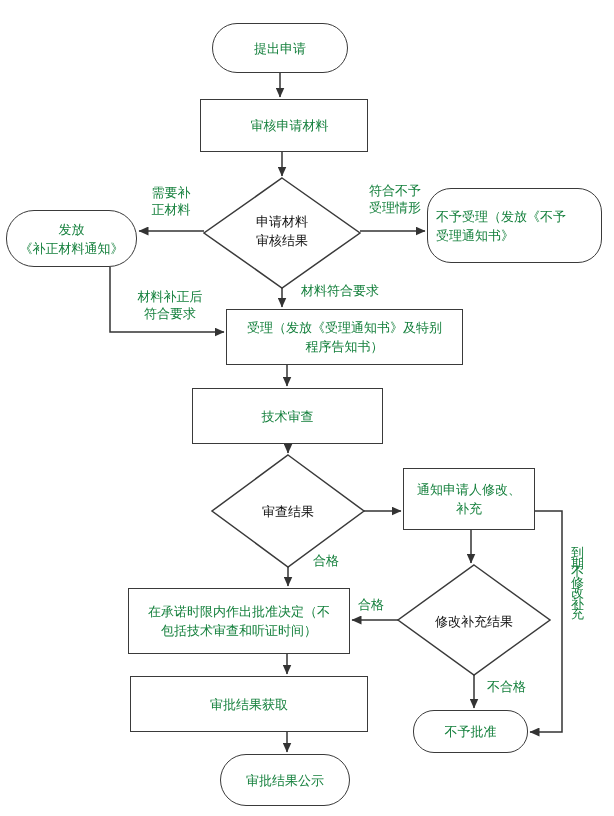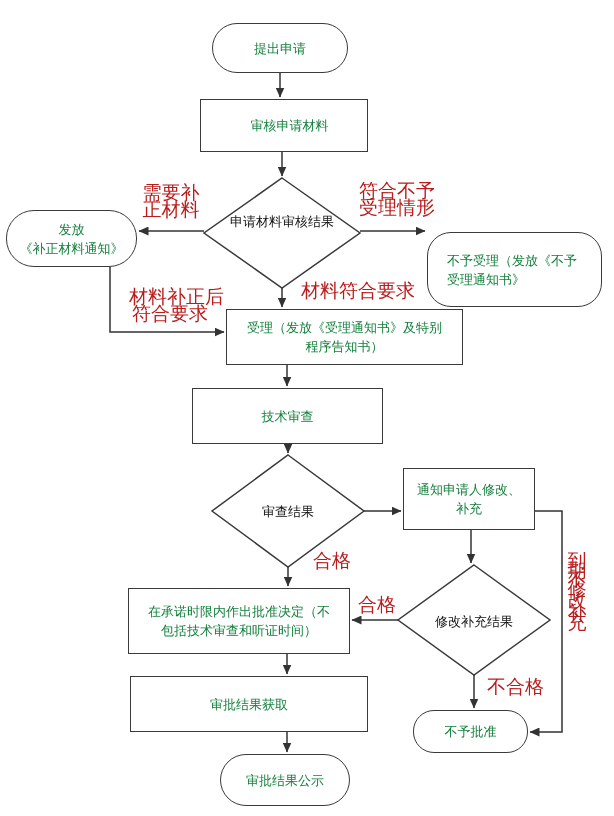--- a/index.html
+++ b/index.html
@@ -9,33 +9,33 @@
   }
   #edges { position:absolute; left:0; top:0; width:614px; height:816px; }
   .node {
     position:absolute; box-sizing:border-box; background:#ffffff;
     border:1.5px solid #3a3a3a; display:flex; flex-direction:column;
     align-items:center; justify-content:center; text-align:center;
     font-size:13px; line-height:19px; color:#15803d;
   }
   .stadium { border-radius:26px; }
   .dtext {
-    position:absolute; display:flex; flex-direction:row; align-items:center;
+    position:absolute; display:flex; flex-direction:column; align-items:center;
     justify-content:center; text-align:center; font-size:13px; line-height:19px;
     color:#111111; background:transparent;
   }
   .elabel {
-    position:absolute; font-size:19px; line-height:17px; color:#b91c1c;
+    position:absolute; font-size:13px; line-height:17px; color:#15803d;
     text-align:center; white-space:nowrap;
   }
   #n-start        { left:212px; top:23px;  width:136px; height:50px; }
   #n-review       { left:200px; top:99px;  width:168px; height:53px;padding-left:11px; }
   #n-issue-supp   { left:6px;   top:210px; width:131px; height:57px;border-radius:28px; }
   #n-not-accepted { left:427px; top:188px; width:175px; height:75px; border-radius:24px;
-                    align-items:flex-start; text-align:left; padding-left:19px;margin-top:44px; }
+                    align-items:flex-start; text-align:left; padding-left:8px; }
   #n-accept       { left:226px; top:309px; width:237px; height:56px; }
   #n-tech         { left:192px; top:388px; width:191px; height:56px; }
   #n-notify       { left:403px; top:468px; width:132px; height:62px; }
   #n-decision     { left:128px; top:588px; width:222px; height:66px; }
   #n-obtain       { left:130px; top:676px; width:238px; height:56px; }
   #n-publicity    { left:220px; top:754px; width:130px; height:52px; }
   #n-not-approved { left:413px; top:710px; width:115px; height:43px; border-radius:21px; }
   #t-d1 { left:212px; top:212px; width:140px; }
   #t-d2 { left:218px; top:502px; width:140px; }
   #t-d3 { left:404px; top:612px; width:140px; }

